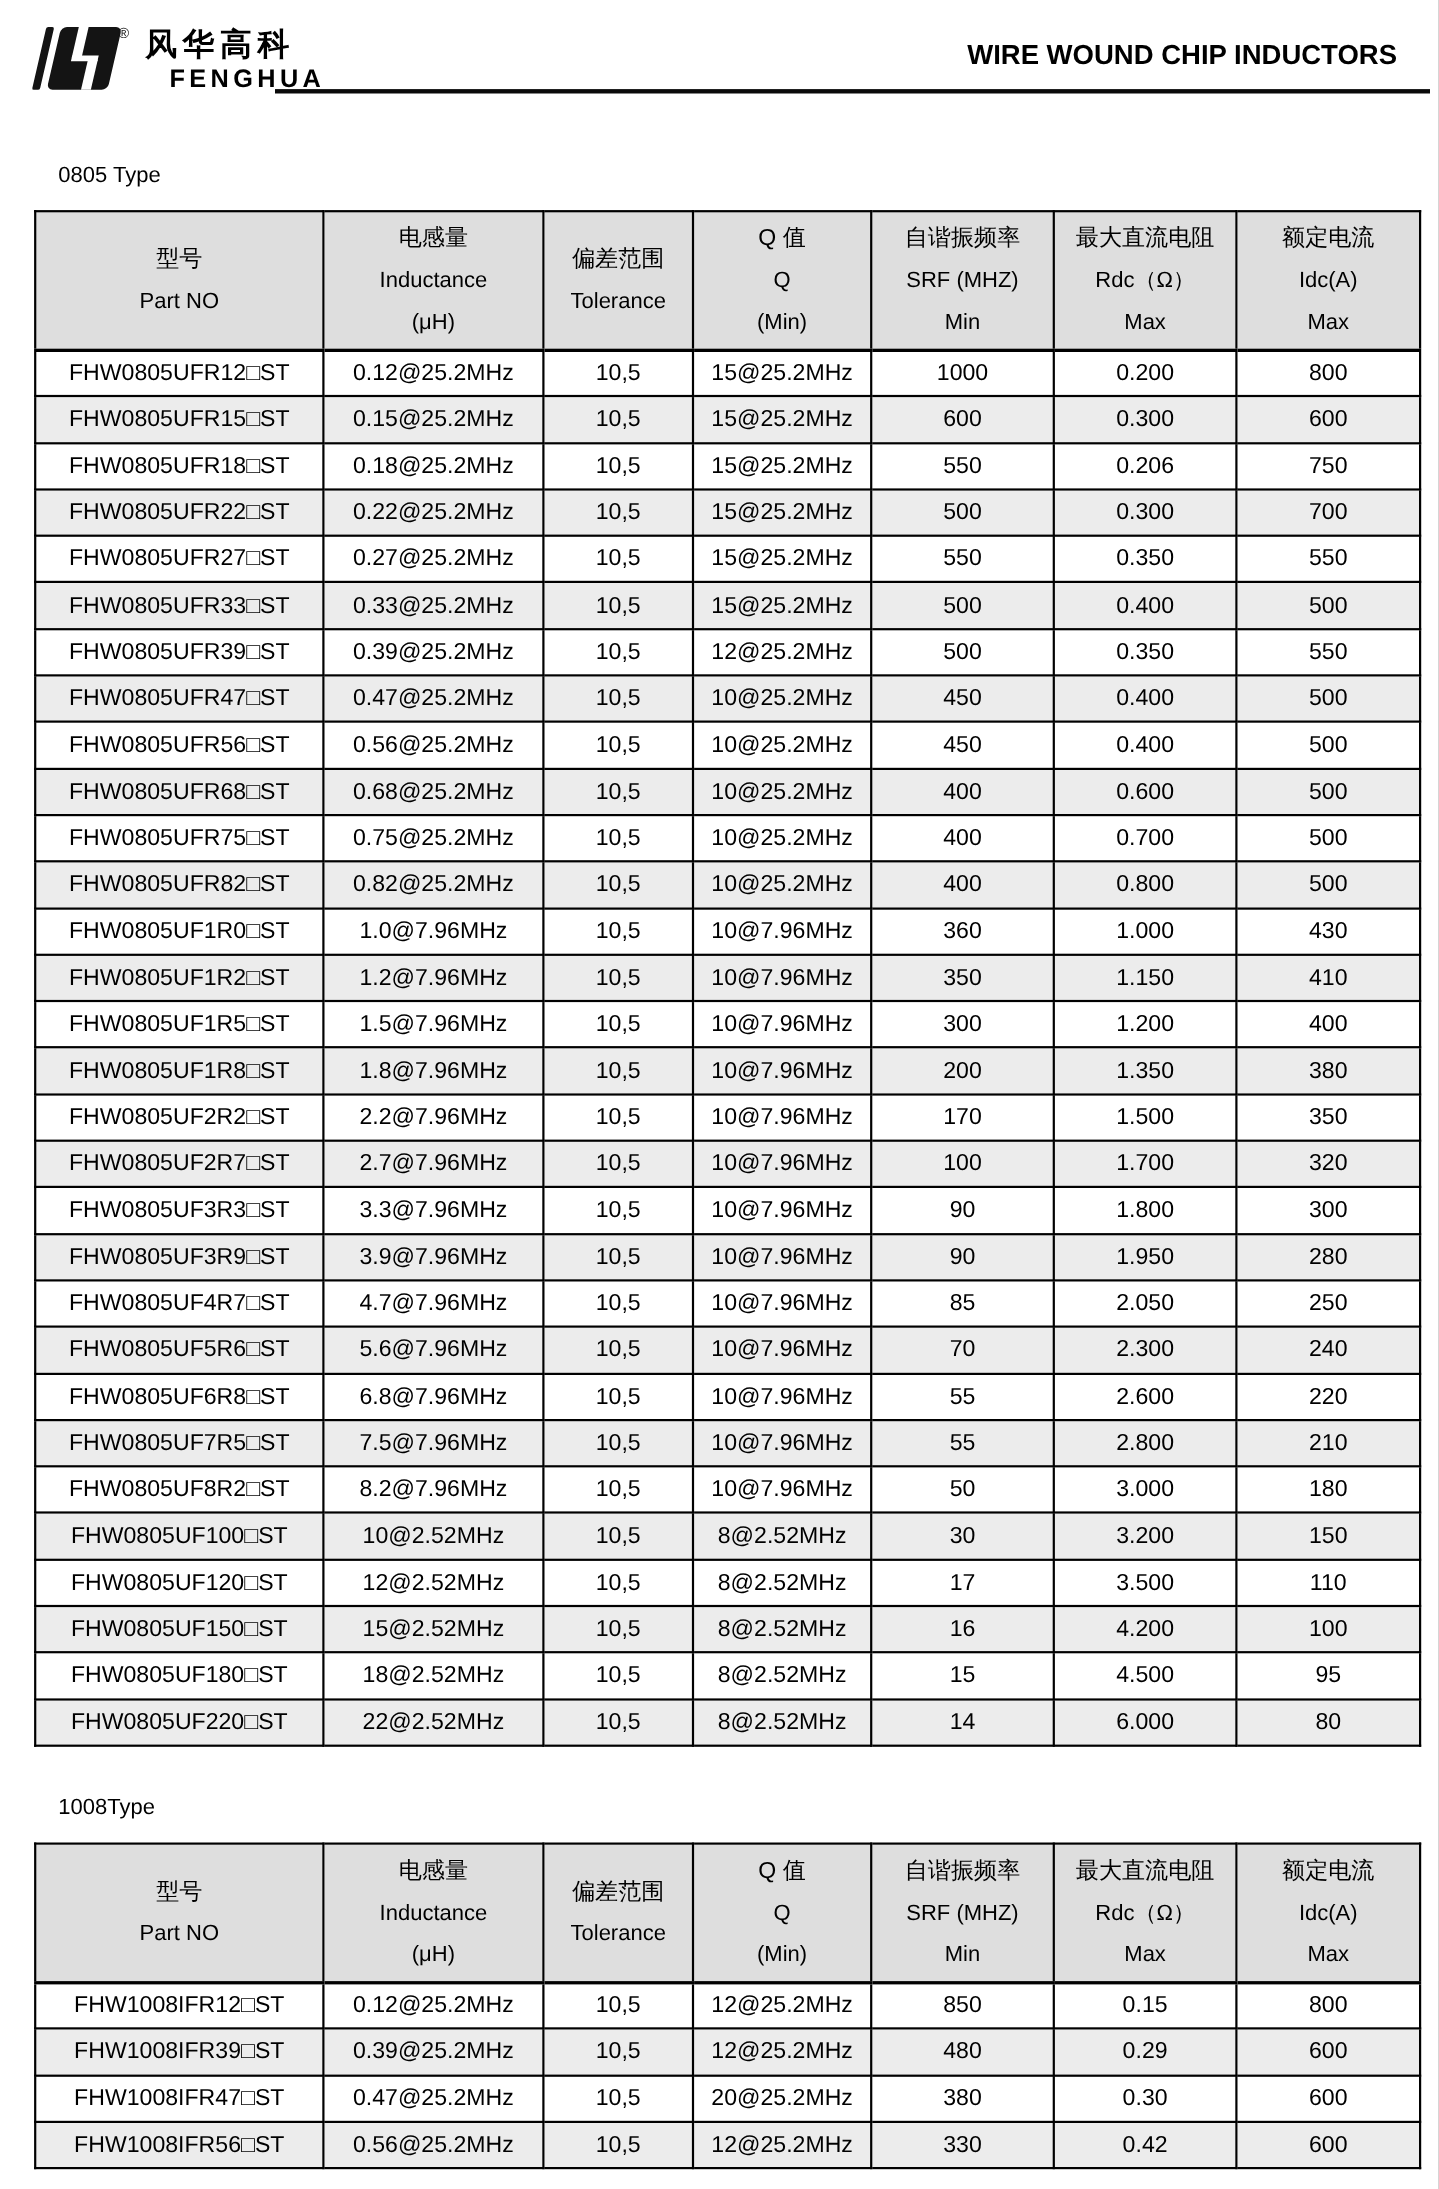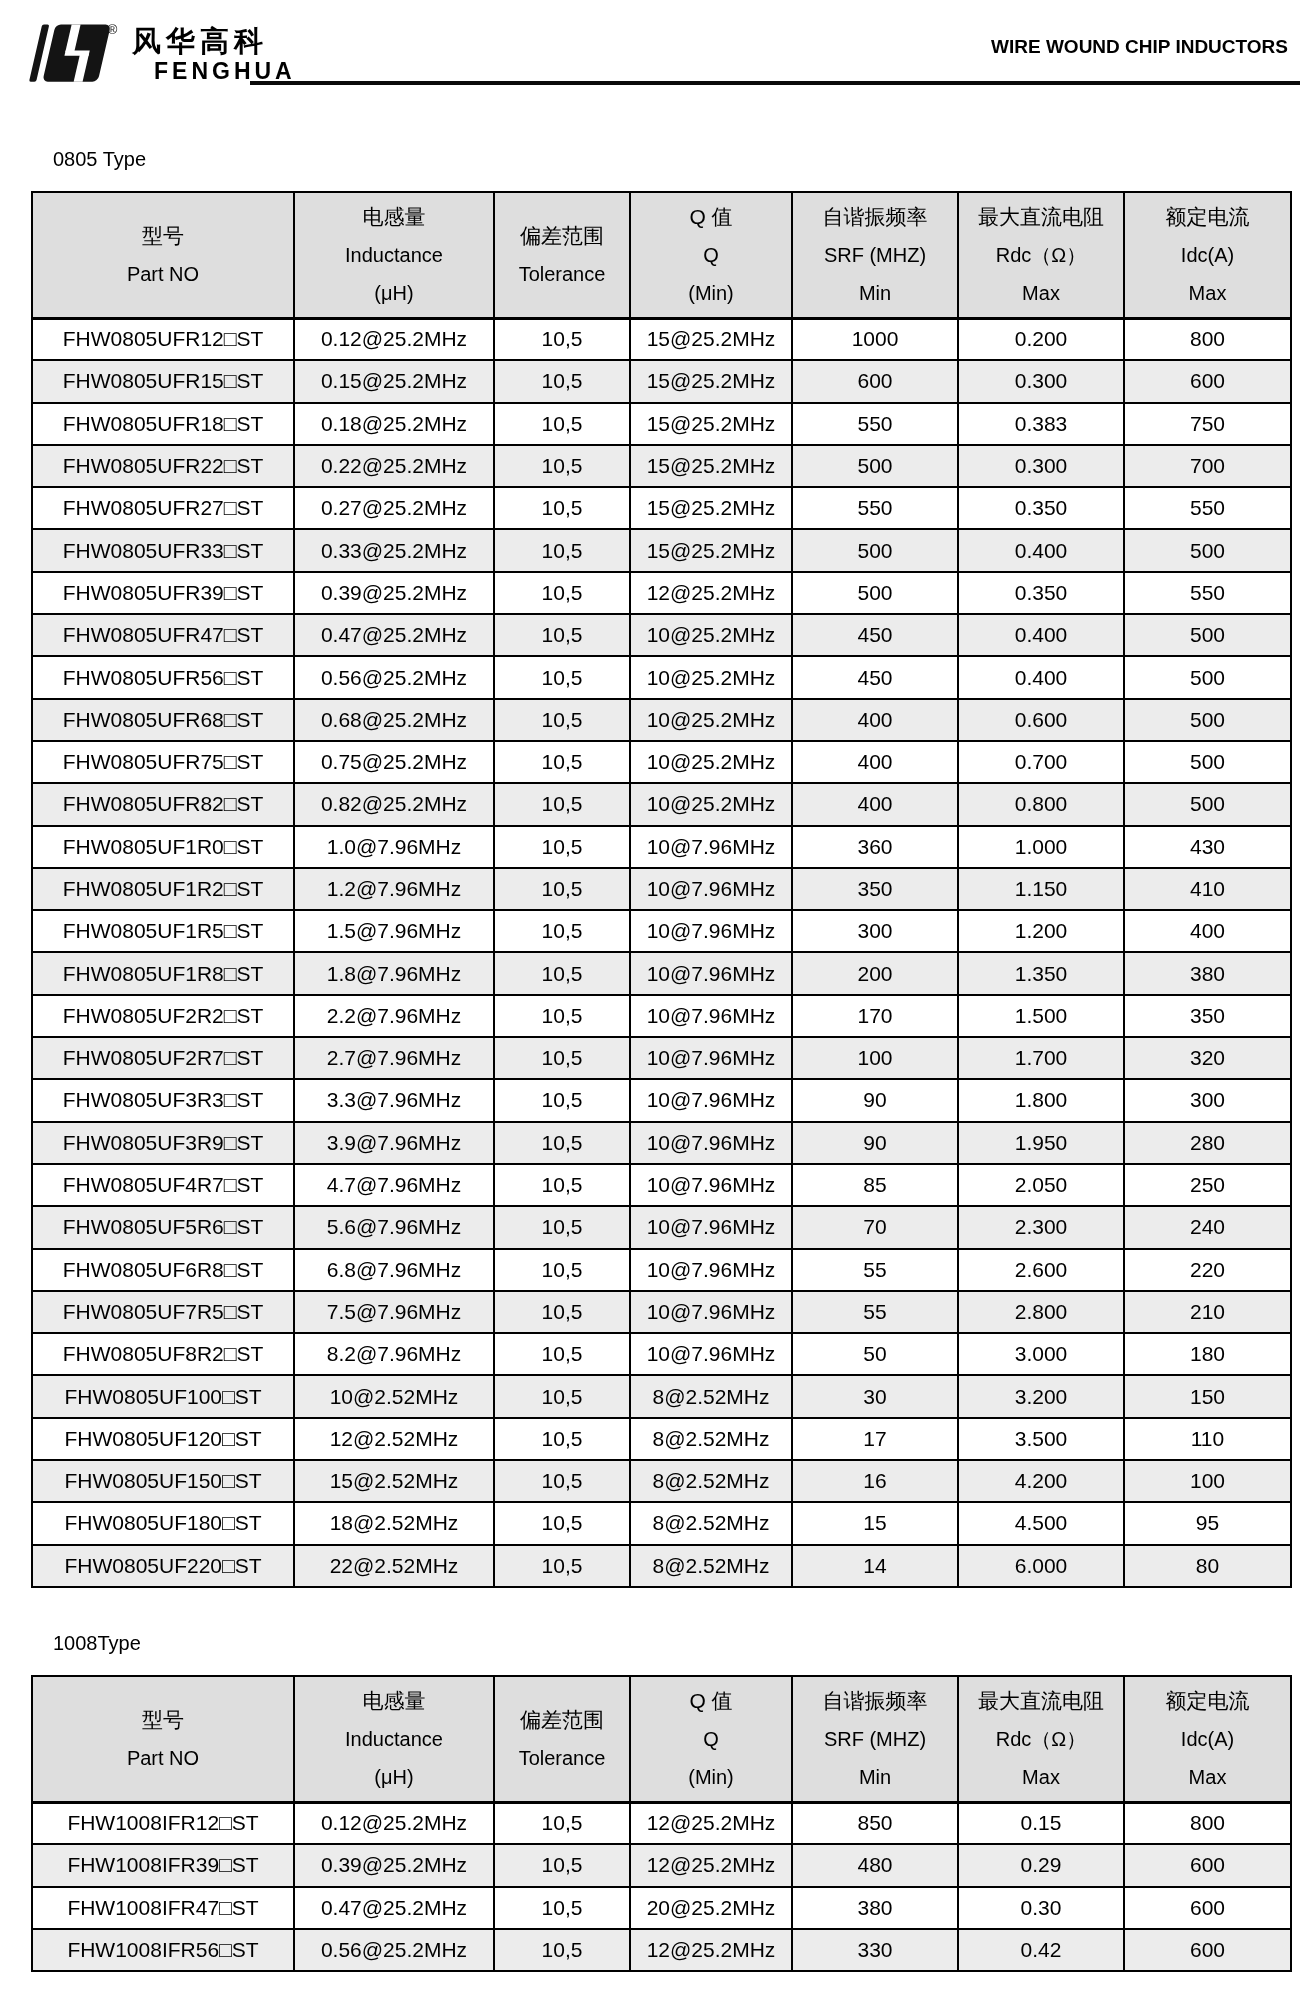--- a/index.html
+++ b/index.html
@@ -12,21 +12,21 @@
     color:#000;
     font-family:"Liberation Sans","DejaVu Sans",sans-serif;
     overflow:hidden;
   }
 
   
   .brand { position:absolute; left:20px; top:18px; display:flex; align-items:flex-start; }
   .brand-text { margin-left:12px; padding-top:8px; }
   .brand-cn { font-size:29px; font-weight:bold; letter-spacing:5px; line-height:1.1; }
   .brand-en { font-size:23px; font-weight:600; letter-spacing:4px; line-height:1.15;margin-left:22px; }
-  .page-title { position:absolute; right:20px; top:36px; font-size:19px; font-weight:bold; letter-spacing:0px; }
+  .page-title { position:absolute; right:38px; top:36px; font-size:25px; font-weight:bold; letter-spacing:0px; }
   .head-rule { position:absolute; left:250px; right:8px; top:81px; height:4px; background:#0a0a0a; }
 
   
   .type-section { position:absolute; left:31px; width:1093px; }
   .sec-0805 { top:148px; }
   .sec-1008 { top:1632px; }
   .section-label { font-size:20px; margin:0 0 14px 22px; }
 
   table.spec {
     width:1259px;
@@ -171,21 +171,21 @@
             <td>600</td>
             <td>0.300</td>
             <td>600</td>
           </tr>
           <tr>
             <td>FHW0805UFR18□ST</td>
             <td>0.18@25.2MHz</td>
             <td>10,5</td>
             <td>15@25.2MHz</td>
             <td>550</td>
-            <td>0.383</td>
+            <td>0.206</td>
             <td>750</td>
           </tr>
           <tr>
             <td>FHW0805UFR22□ST</td>
             <td>0.22@25.2MHz</td>
             <td>10,5</td>
             <td>15@25.2MHz</td>
             <td>500</td>
             <td>0.300</td>
             <td>700</td>

